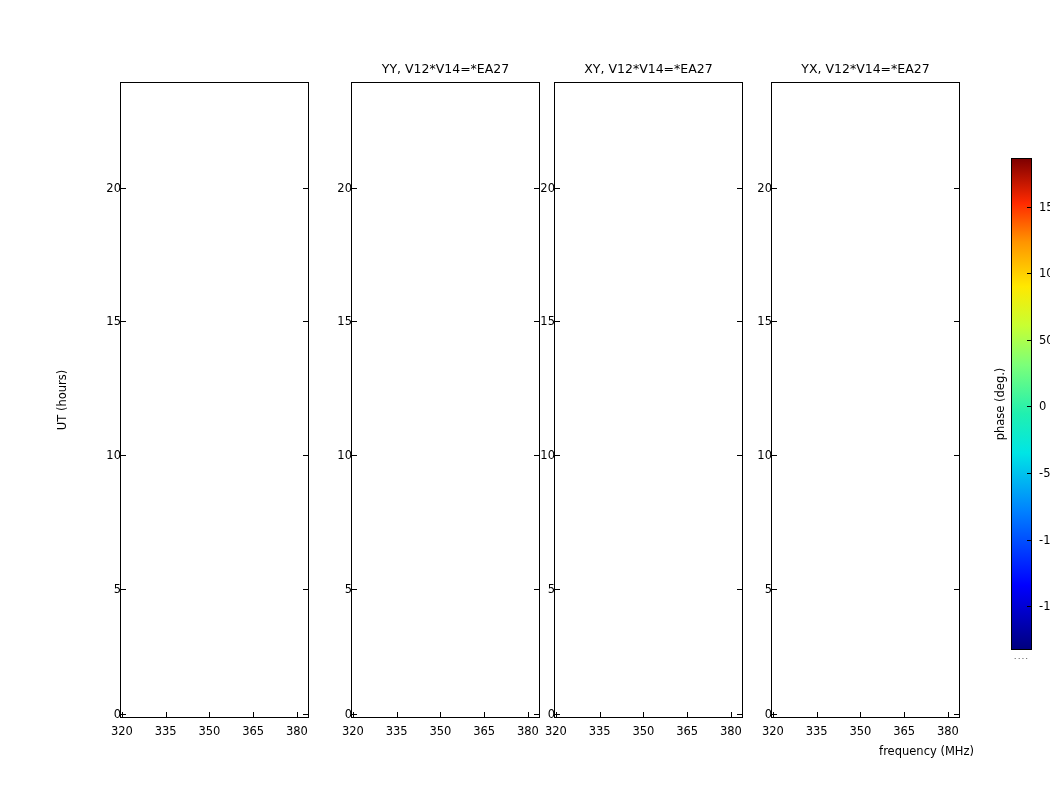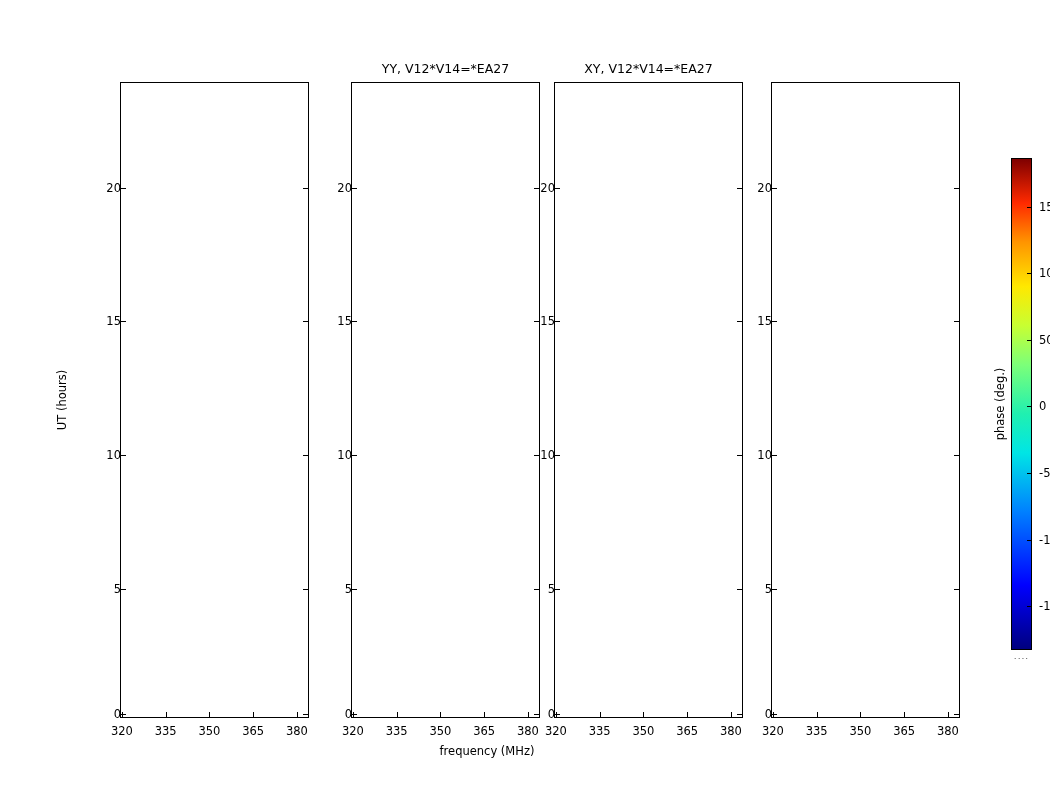--- a/index.html
+++ b/index.html
@@ -95,21 +95,21 @@
     top: 400px;
     transform: translate(-50%, -50%) rotate(-90deg);
     font-size: 11.5px;
     white-space: nowrap;
   }
   .xlabel {
     position: absolute;
     top: 744px;
     left: 0;
     width: 974px;
-    text-align: center;
+    text-align: right;
     font-size: 11.5px;
   }
   
   .cbar {
     position: absolute;
     left: 1011px;
     top: 158px;
     width: 21px;
     height: 492px;
     border: 1px solid #000;
@@ -263,20 +263,21 @@
 
       <div class="xtick" style="left:0.5%">320</div>
       <div class="xtick" style="left:23.9%">335</div>
       <div class="xtick" style="left:47.3%">350</div>
       <div class="xtick" style="left:70.7%">365</div>
       <div class="xtick" style="left:94.1%">380</div>
     </div>
   </div>
 
   <div class="panel" style="left:771px; width:189px;">
+    <div class="ptitle">YX, V12*V14=*EA27</div>
     <div class="axes">
       <div class="ytickmark" style="top:99.5%"></div>
         <div class="ytickmark right" style="top:99.5%"></div>
       <div class="ytickmark" style="top:79.8%"></div>
         <div class="ytickmark right" style="top:79.8%"></div>
       <div class="ytickmark" style="top:58.7%"></div>
         <div class="ytickmark right" style="top:58.7%"></div>
       <div class="ytickmark" style="top:37.6%"></div>
         <div class="ytickmark right" style="top:37.6%"></div>
       <div class="ytickmark" style="top:16.5%"></div>

